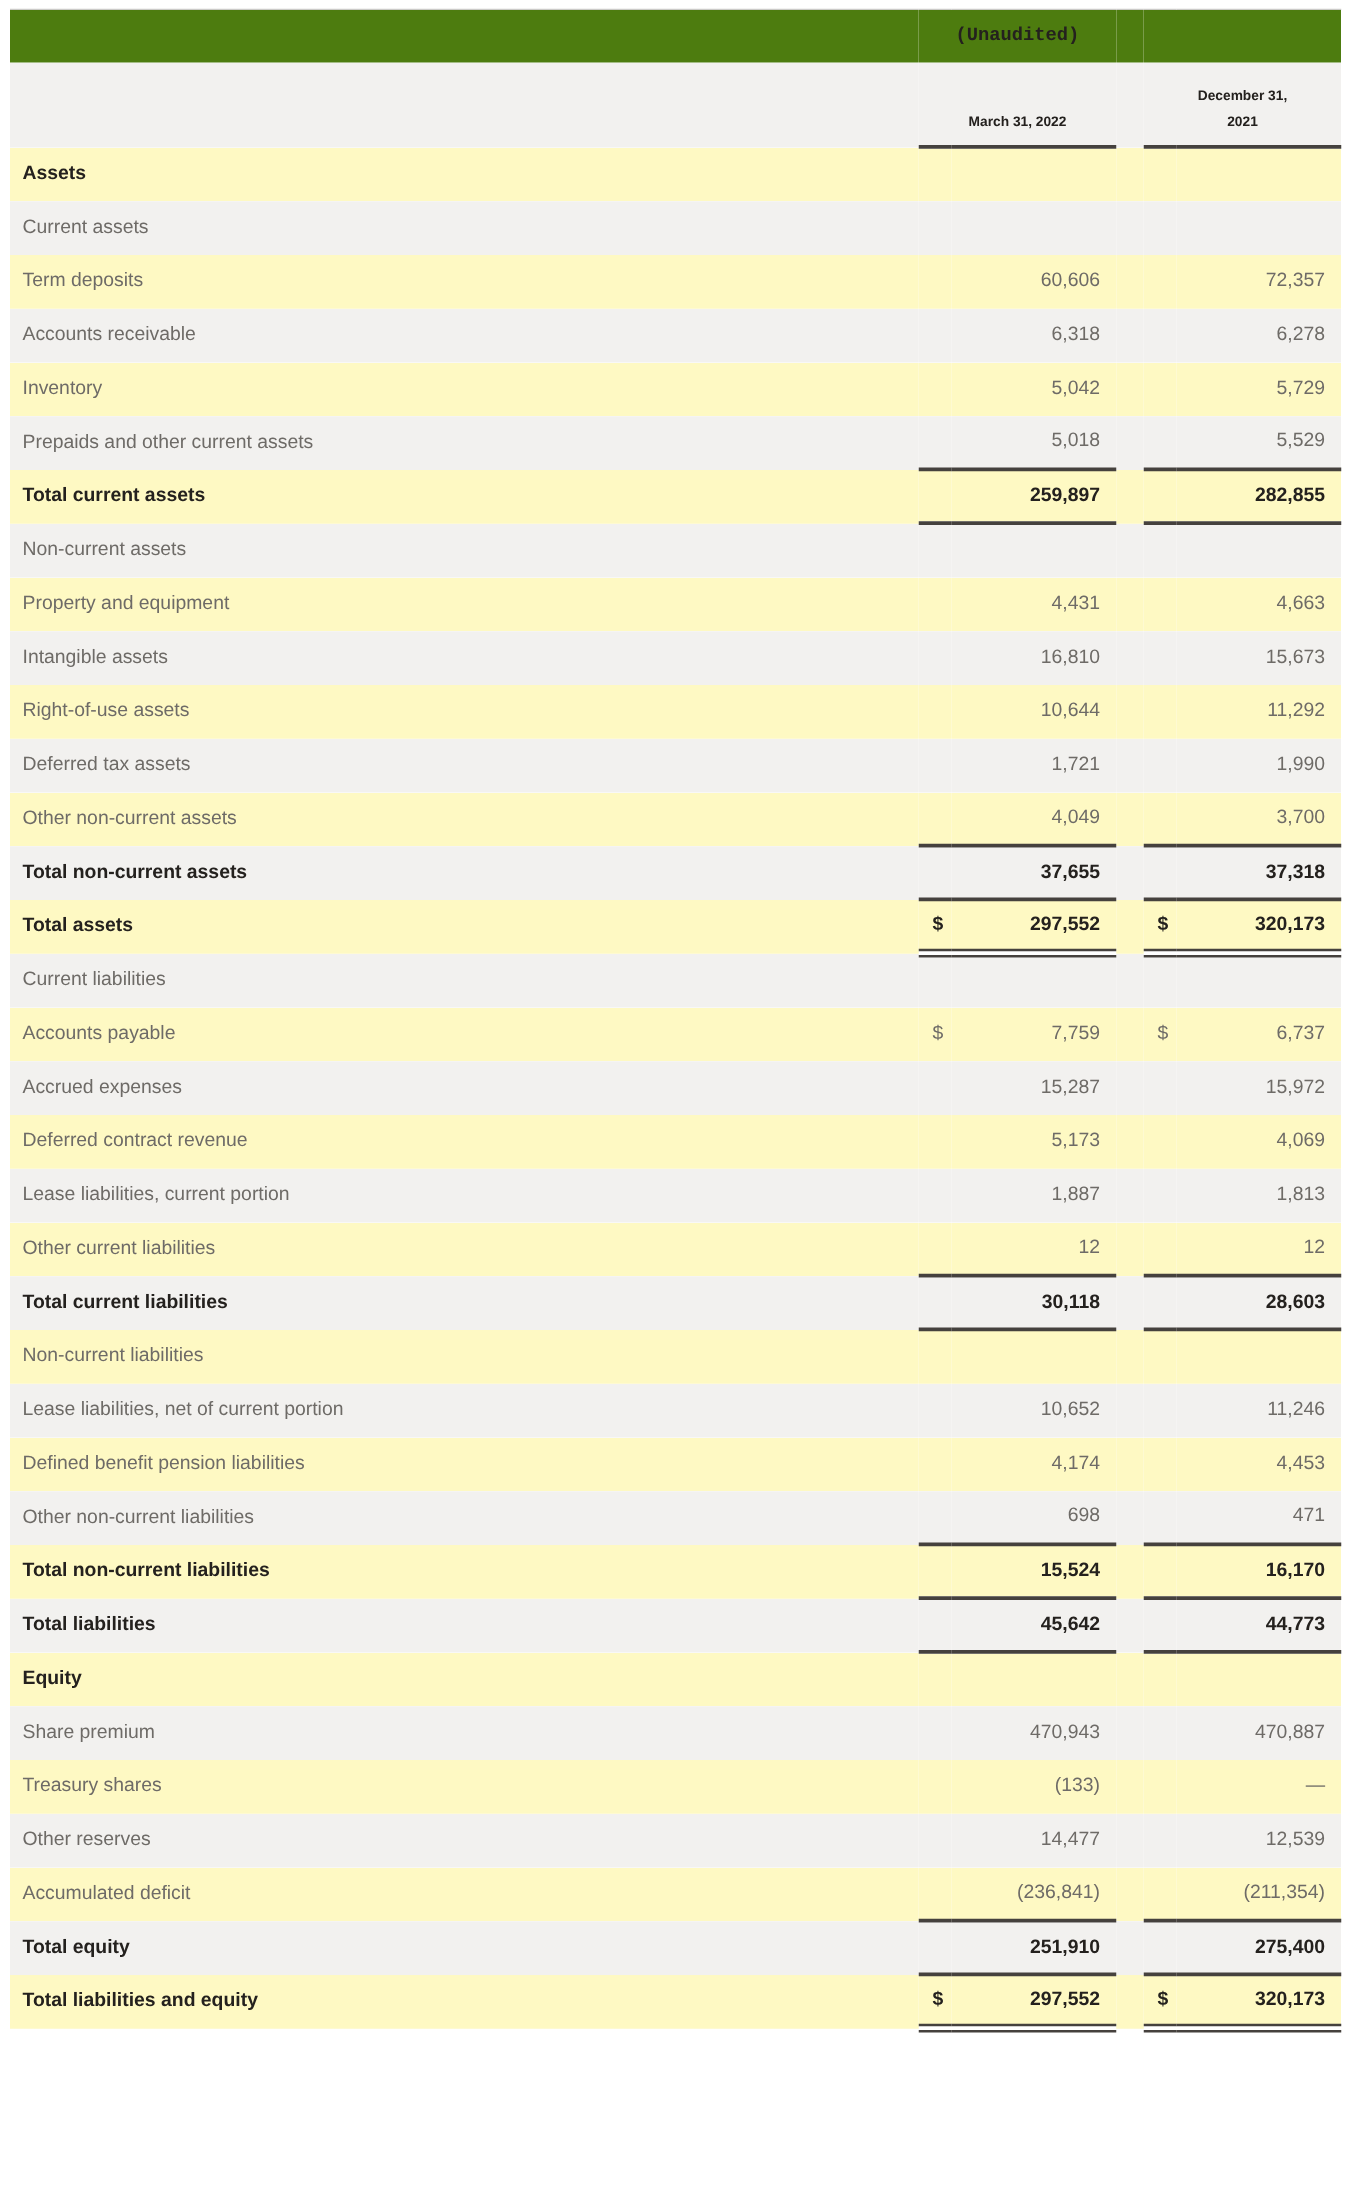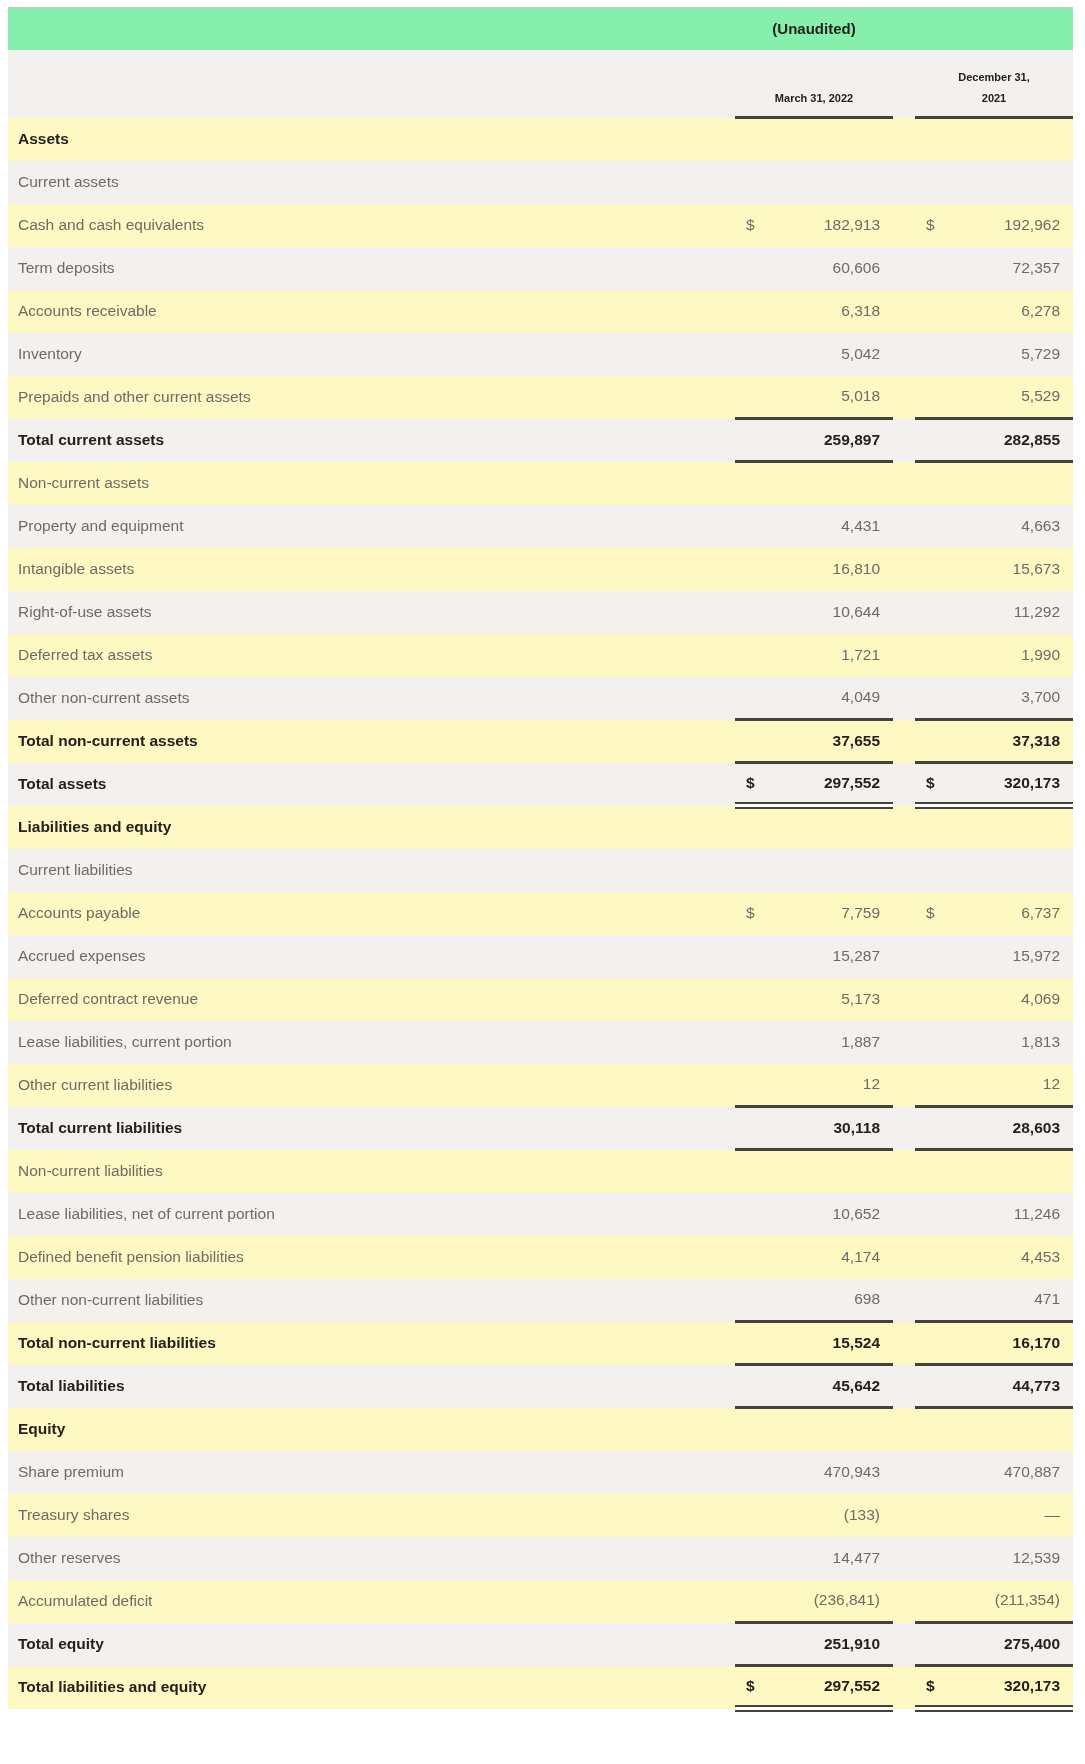--- a/index.html
+++ b/index.html
@@ -34,21 +34,21 @@
     color: #6e6b67;
     height: 43px;
     overflow: hidden;
     white-space: nowrap;
   }
   td.label { padding-left: 10px; }
   td.cur   { padding-left: 11px; text-align: left; }
   td.val   { padding-right: 13px; text-align: right; }
 
   
-  tr.hdr-un { background: #86efac; }
+  tr.hdr-un { background: #4d7c0f; font-family: Liberation Mono, monospace; }
   tr.hdr-un td { height: 42px; }
   tr.hdr-dates { background: #f2f1ef; }
   tr.hdr-dates td { height: 68px; vertical-align: bottom; }
   td.hcol {
     text-align: center;
     font-weight: 700;
     color: #24211e;
     font-size: 11px;
     line-height: 21px;
     padding-bottom: 7px;
@@ -111,28 +111,20 @@
   </tr>
         <tr>
     <td class="label">Current assets</td>
     <td class="cur m"></td>
     <td class="val m"></td>
     <td class="gap"></td>
     <td class="cur m"></td>
     <td class="val m"></td>
   </tr>
         <tr>
-    <td class="label">Cash and cash equivalents</td>
-    <td class="cur m">$</td>
-    <td class="val m">182,913</td>
-    <td class="gap"></td>
-    <td class="cur m">$</td>
-    <td class="val m">192,962</td>
-  </tr>
-        <tr>
     <td class="label">Term deposits</td>
     <td class="cur m"></td>
     <td class="val m">60,606</td>
     <td class="gap"></td>
     <td class="cur m"></td>
     <td class="val m">72,357</td>
   </tr>
         <tr>
     <td class="label">Accounts receivable</td>
     <td class="cur m"></td>
@@ -221,28 +213,20 @@
     <td class="cur m"></td>
     <td class="val m">37,318</td>
   </tr>
         <tr class="bold rule2">
     <td class="label">Total assets</td>
     <td class="cur m">$</td>
     <td class="val m">297,552</td>
     <td class="gap"></td>
     <td class="cur m">$</td>
     <td class="val m">320,173</td>
-  </tr>
-        <tr class="bold">
-    <td class="label">Liabilities and equity</td>
-    <td class="cur m"></td>
-    <td class="val m"></td>
-    <td class="gap"></td>
-    <td class="cur m"></td>
-    <td class="val m"></td>
   </tr>
         <tr>
     <td class="label">Current liabilities</td>
     <td class="cur m"></td>
     <td class="val m"></td>
     <td class="gap"></td>
     <td class="cur m"></td>
     <td class="val m"></td>
   </tr>
         <tr>

